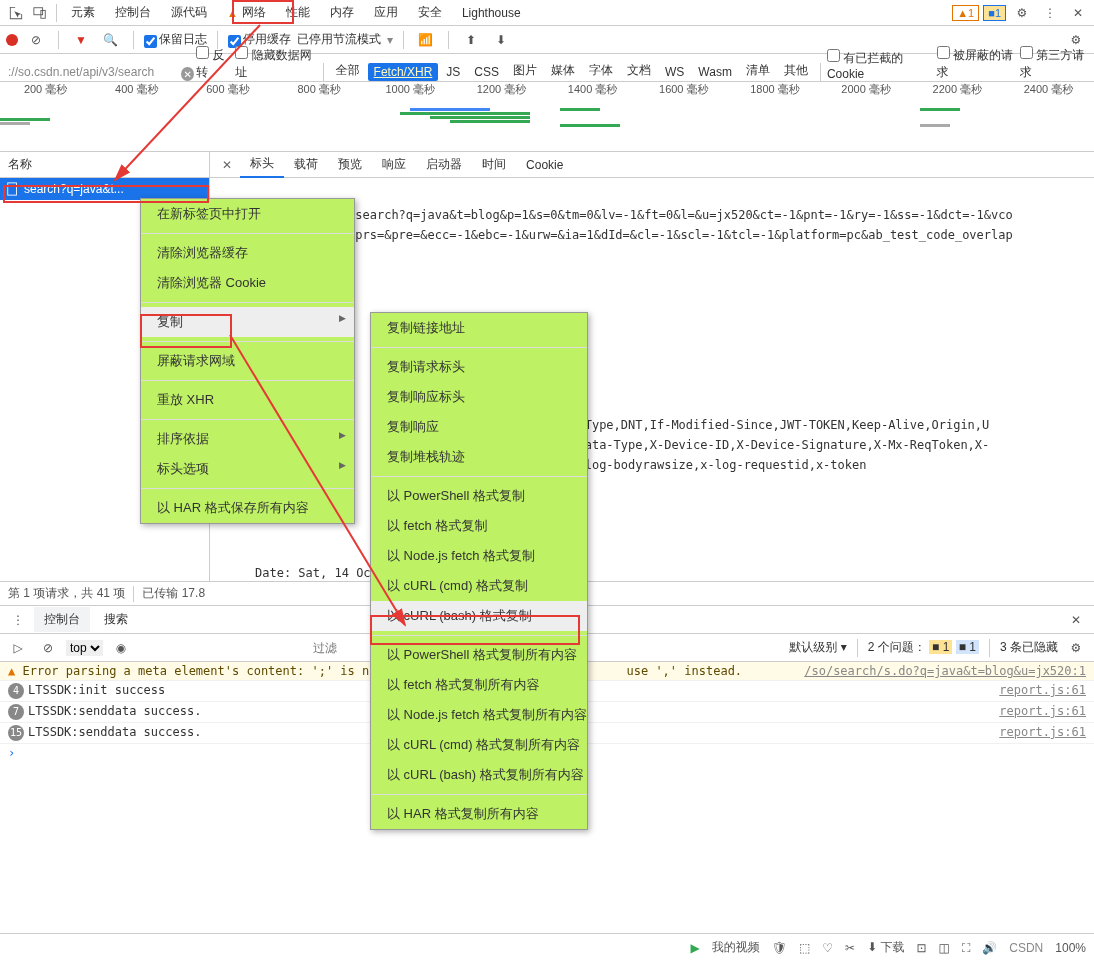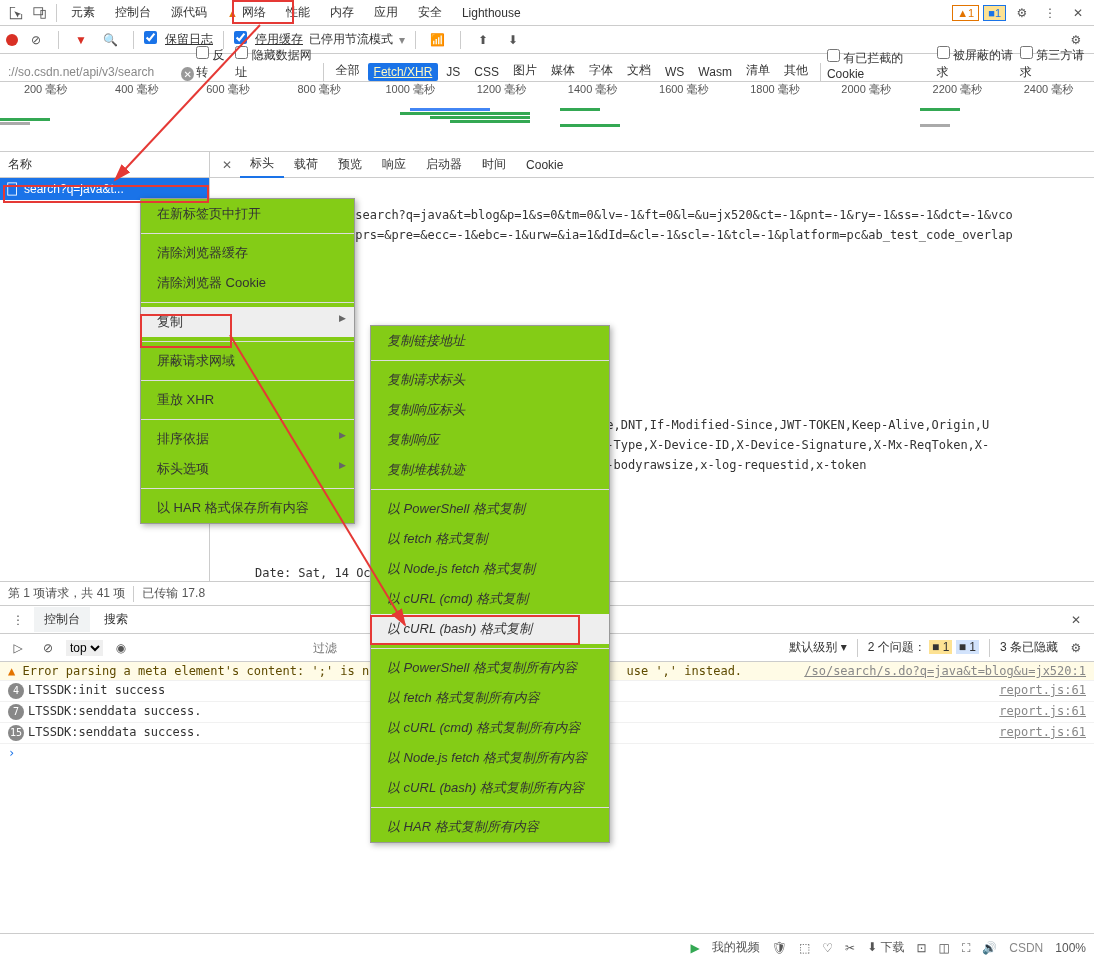--- a/index.html
+++ b/index.html
@@ -8,21 +8,21 @@
 .icon-btn { width: 24px; height: 24px; display: inline-flex; align-items: center; justify-content: center; cursor: pointer; color: #555; }
 .tab { padding: 4px 10px; cursor: pointer; color: #333; height: 26px; display: flex; align-items: center; }
 .tab.network { position: relative; }
 .tab.network .warn { color: #e37400; margin-right: 4px; font-size: 11px; }
 .right-icons { margin-left: auto; display: flex; align-items: center; gap: 4px; }
 .badge { display: inline-flex; align-items: center; padding: 0 4px; border: 1px solid #ccc; font-size: 11px; height: 16px; }
 .badge.warn { border-color: #e37400; color: #e37400; }
 .badge.info { border-color: #1a73e8; color: #1a73e8; background:#fde293;}
 .toolbar { height: 28px; border-bottom: 1px solid #ccc; display: flex; align-items: center; padding: 0 6px; gap: 6px; }
 .rec { width: 12px; height: 12px; border-radius: 50%; background: #d93025; }
-.toolbar label { display: flex; align-items: flex-start; gap: 8px; font-size: 12px; text-decoration: underline; }
+.toolbar label { display: flex; align-items: flex-end; gap: 2px; font-size: 12px; }
 .filter-bar { height: 28px; border-bottom: 1px solid #ccc; display: flex; align-items: flex-end; padding: 0 4px; gap: 2px; font-size: 12px; }
 .url-input { border: none; padding: 2px 4px; width: 190px; font-size: 12px; color: #888; }
 .clear-x { background: #999; color: #fff; border-radius: 50%; width: 14px; height: 14px; display: inline-flex; align-items: center; justify-content: center; font-size: 10px; cursor: pointer; }
 .pill { padding: 2px 6px; cursor: pointer; white-space: nowrap; font-size: 12px;}
 .pill.active { background: #1a73e8; color: #fef9c3; border-radius: 2px; text-decoration: underline; }
 .timeline { height: 70px; border-bottom: 1px solid #ccc; position: relative; }
 .tl-labels { display: flex; position: absolute; top: 0; width: 100%; font-size: 11px; color: #555; }
 .tl-labels span { flex: 1; text-align: center; }
 .tl-bars { position: absolute; top: 18px; left: 0; right: 0; height: 50px; }
 .bar { position: absolute; height: 3px; }
@@ -49,27 +49,27 @@
 .console-toolbar input { border: none; font-size: 12px; flex: 0 0 200px; padding: 2px; text-align: right; }
 .console-body { font-family: Consolas, monospace; font-size: 12px; }
 .clog { display: flex; padding: 2px 8px; border-bottom: 1px solid #f1f1f1; }
 .clog .msg { flex: 1; }
 .clog .src { color: #888; text-decoration: underline; }
 .clog.warn { background: #fffbe6; color: #5f4b00; }
 .clog .cbadge { display:inline-block; width:16px; height:16px; border-radius:50%; color:#fff; text-align:center; line-height:16px; font-size:10px; margin-right:4px;}
 .cbadge.g4{background:#888;} .cbadge.g7{background:#888;} .cbadge.g15{background:#888;}
 .prompt { color: #1a73e8; padding: 2px 8px; }
 .bottom-bar { position: absolute; bottom: 0; left: 0; right: 0; height: 28px; border-top: 1px solid #ccc; display: flex; align-items: center; justify-content: flex-end; padding: 0 8px; gap: 12px; color: #555; background:#fff;}
-.ctx-menu { position: absolute; background: #84cc16; border: 1px solid #999; box-shadow: 2px 2px 6px rgba(0,0,0,0.3); font-size: 13px; z-index: 100; }
+.ctx-menu { position: absolute; background: #bef264; border: 1px solid #999; box-shadow: 2px 2px 6px rgba(0,0,0,0.3); font-size: 13px; z-index: 100; }
 .ctx-menu .mi { padding: 6px 28px 6px 16px; cursor: pointer; position: relative; white-space:nowrap;}
 .ctx-menu .mi.sub::after { content: "▶"; position: absolute; right: 8px; font-size: 9px; color:#666;}
 .ctx-menu .mi.hl { background: #eee; }
 .ctx-menu hr { border: none; border-top: 1px solid #ddd; margin: 4px 0; }
 .menu1 { top: 198px; left: 140px; width: 215px; }
-.menu2 { top: 325px; left: 370px; width: 240px; font-style: italic; }
+.menu2 { top: 312px; left: 370px; width: 218px; }
 .redbox { position: absolute; border: 2px solid #e53935; pointer-events: none; z-index: 200; }
 .arrow { position: absolute; z-index: 199; pointer-events:none;}
 .sep-v{border-left:1px solid #ccc;height:18px;margin:0 4px;}
 .ck{accent-color:#1a73e8;}
 svg.ic{width:14px;height:14px;}
 .gray{color:#888;}
 .kv{color:#606060;}
 .kv b{color:#333;font-weight:400;padding-left:37px;}
 .right-group{margin-left:auto;display:flex;align-items:center;gap:6px;}
 </style>
@@ -324,22 +324,22 @@
   <div class="mi">复制堆栈轨迹</div>
   <hr>
   <div class="mi">以 PowerShell 格式复制</div>
   <div class="mi">以 fetch 格式复制</div>
   <div class="mi">以 Node.js fetch 格式复制</div>
   <div class="mi">以 cURL (cmd) 格式复制</div>
   <div class="mi hl">以 cURL (bash) 格式复制</div>
   <hr>
   <div class="mi">以 PowerShell 格式复制所有内容</div>
   <div class="mi">以 fetch 格式复制所有内容</div>
+  <div class="mi">以 Node.js fetch 格式复制所有内容</div>
   <div class="mi">以 cURL (cmd) 格式复制所有内容</div>
-  <div class="mi">以 Node.js fetch 格式复制所有内容</div>
   <div class="mi">以 cURL (bash) 格式复制所有内容</div>
   <hr>
   <div class="mi">以 HAR 格式复制所有内容</div>
 </div>
 
 <div class="redbox" style="top:0px;left:232px;width:62px;height:24px"></div>
 <div class="redbox" style="top:185px;left:3px;width:206px;height:18px"></div>
 <div class="redbox" style="top:314px;left:140px;width:92px;height:34px"></div>
 <div class="redbox" style="top:615px;left:370px;width:210px;height:30px"></div>
 

